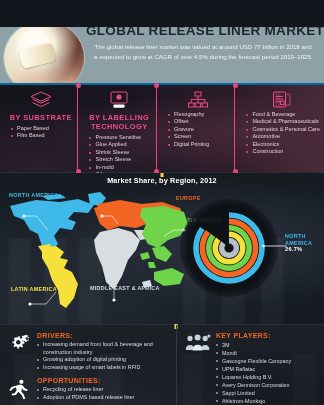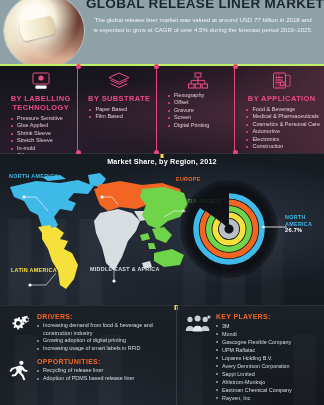--- a/index.html
+++ b/index.html
@@ -5,24 +5,25 @@
   * { margin:0; padding:0; box-sizing:border-box; }
   html,body { width:324px; height:405px; }
   body {
     font-family:"Liberation Sans", sans-serif;
     background:#12161c; overflow:hidden; position:relative;
   }
   #page { width:324px; height:405px; position:relative; overflow:hidden; }
 
   
   .header {
-    position:relative; height:66px; width:100%;
+    position:relative; height:58px; width:100%;
     background:#8ea1a6;
-    border-bottom:2px solid #bef264;
+    border-bottom:2px solid #0369a1;
     overflow:hidden;
+    margin-top:27px;
   }
   .hdr-photo {
     position:absolute; left:4px; top:-6px; width:80px; height:74px;
     border-radius:50%;
     background:
       radial-gradient(circle at 38% 32%, #fdfbf3 0 18%, #f2ebd6 30%, rgba(242,235,214,0) 62%),
       radial-gradient(ellipse at 72% 22%, #6b3f34 0 26%, rgba(107,63,52,0) 60%),
       radial-gradient(ellipse at 58% 78%, #d9ac93 0 30%, rgba(217,172,147,0) 65%),
       radial-gradient(ellipse at 22% 70%, #e8dcc0 0 28%, rgba(232,220,192,0) 62%),
       linear-gradient(150deg,#efe7d2 0%,#c9a98f 45%,#7a4a3a 100%);
@@ -180,49 +181,49 @@
     <div class="hdr-text">
       <div class="hdr-title">GLOBAL RELEASE LINER MARKET</div>
       <div class="hdr-desc">The global release liner market was valued at around USD 77 billion in 2018 and is expected to grow at CAGR of over 4.5% during the forecast period 2019–2025.</div>
     </div>
   </div>
 
   <div class="segband">
 
     <div class="seg">
       <div class="seg-icon">
+        <svg width="24" height="20" viewBox="0 0 24 20" fill="none" stroke="#ee4b85" stroke-width="1">
+          <path d="M12 2 L22 6.6 L12 11.2 L2 6.6 Z"></path>
+          <path d="M3.6 9.3 L12 13.2 L20.4 9.3"></path>
+          <path d="M3.6 12.6 L12 16.5 L20.4 12.6"></path>
+        </svg>
+      </div>
+      <div class="seg-title">BY SUBSTRATE</div>
+      <ul class="seg-list">
+        <li>Paper Based</li>
+        <li>Film Based</li>
+      </ul>
+    </div>
+
+    <div class="seg">
+      <div class="seg-icon">
         <svg width="22" height="20" viewBox="0 0 22 20" fill="none" stroke="#ee4b85" stroke-width="1">
           <rect x="3" y="2" width="16" height="11" rx="1.2"></rect>
           <rect x="5.4" y="14.4" width="11.2" height="3.4" rx="1" fill="#ffffff" stroke="none"></rect>
           <circle cx="11" cy="7" r="2.6" fill="#ee4b85" stroke="none"></circle>
         </svg>
       </div>
       <div class="seg-title">BY LABELLING TECHNOLOGY</div>
       <ul class="seg-list">
         <li>Pressure Sensitive</li>
         <li>Glue Applied</li>
         <li>Shrink Sleeve</li>
         <li>Stretch Sleeve</li>
         <li>In-mold</li>
         <li>Others</li>
-      </ul>
-    </div>
-
-    <div class="seg">
-      <div class="seg-icon">
-        <svg width="24" height="20" viewBox="0 0 24 20" fill="none" stroke="#ee4b85" stroke-width="1">
-          <path d="M12 2 L22 6.6 L12 11.2 L2 6.6 Z"></path>
-          <path d="M3.6 9.3 L12 13.2 L20.4 9.3"></path>
-          <path d="M3.6 12.6 L12 16.5 L20.4 12.6"></path>
-        </svg>
-      </div>
-      <div class="seg-title">BY SUBSTRATE</div>
-      <ul class="seg-list">
-        <li>Paper Based</li>
-        <li>Film Based</li>
       </ul>
     </div>
 
     <div class="seg">
       <div class="seg-icon">
         <svg width="22" height="20" viewBox="0 0 22 20" fill="none" stroke="#ee4b85" stroke-width="1">
           <rect x="8" y="2" width="6" height="4"></rect>
           <rect x="1.5" y="13" width="5.5" height="4"></rect>
           <rect x="8.2" y="13" width="5.5" height="4"></rect>
           <rect x="15" y="13" width="5.5" height="4"></rect>
@@ -242,21 +243,20 @@
     <div class="seg">
       <div class="seg-icon">
         <svg width="22" height="20" viewBox="0 0 22 20" fill="none" stroke="#ee4b85" stroke-width="1">
           <rect x="2.5" y="2" width="12" height="15" rx="1"></rect>
           <path d="M5.2 2.8 V16.2 M7.8 2 V17" opacity=".5"></path>
           <rect x="14.5" y="4.2" width="4.6" height="11" rx="1" opacity=".8"></rect>
           <path d="M4.6 6.4 H12 M4.6 9 H12 M4.6 11.6 H9"></path>
           <rect x="9.4" y="11" width="3.6" height="3.6"></rect>
         </svg>
       </div>
-      <div class="seg-title">BY APPLICATION</div>
       <ul class="seg-list">
         <li>Food &amp; Beverage</li>
         <li>Medical &amp; Pharmaceuticals</li>
         <li>Cosmetics &amp; Personal Care</li>
         <li>Automotive</li>
         <li>Electronics</li>
         <li>Construction</li>
       </ul>
     </div>
   </div>

